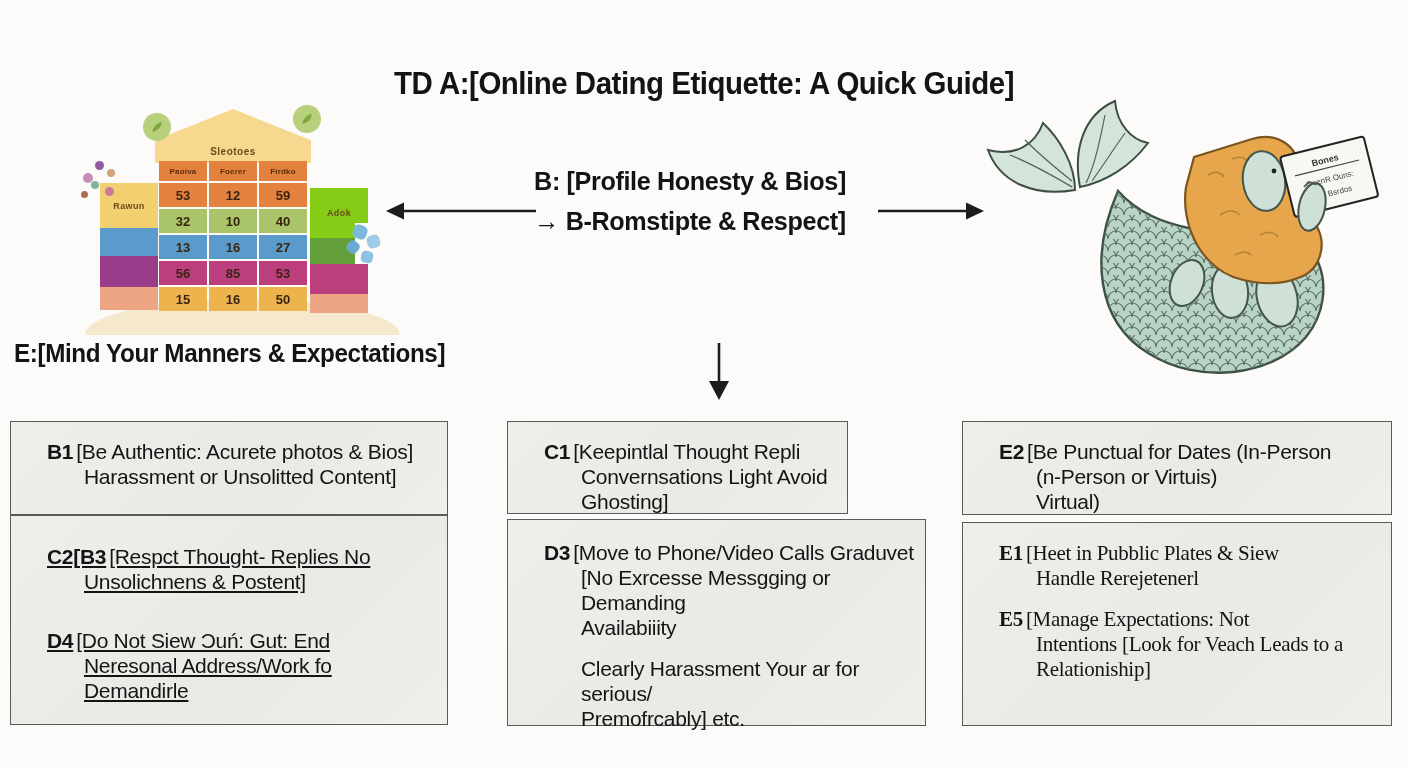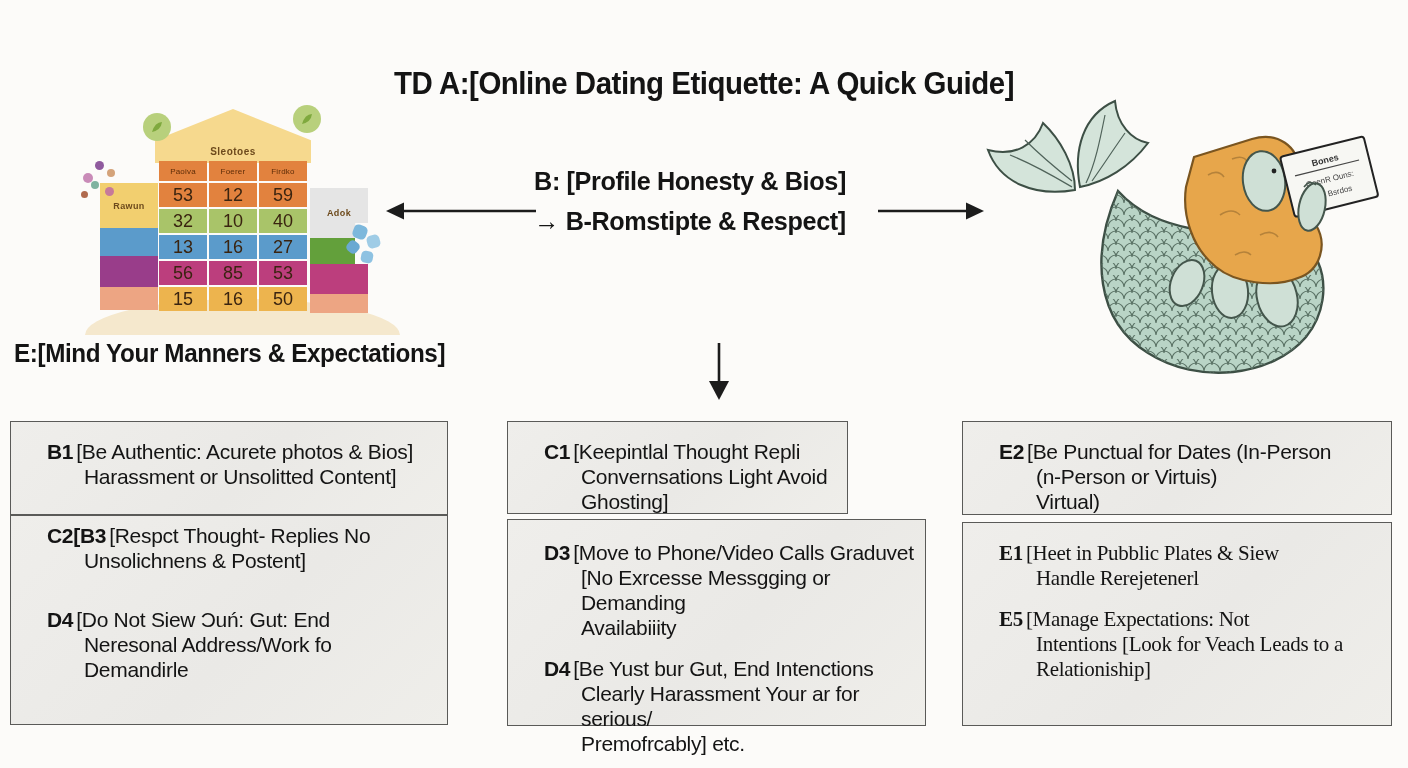--- a/index.html
+++ b/index.html
@@ -42,23 +42,23 @@
   .sand{position:absolute;left:0;top:196px;width:315px;height:36px;
     background:#f5e8cd;border-radius:100% 100% 0 0/200% 200% 0 0;}
   .roof{position:absolute;left:70px;top:6px;width:156px;height:54px;background:#f6d98e;
     clip-path:polygon(0 100%,0 58%,50% 0,100% 58%,100% 100%);
     display:flex;align-items:flex-end;justify-content:center;}
   .roof span{font-size:10px;font-weight:700;color:#6d4a1c;margin-bottom:6px;letter-spacing:.5px;}
   .hgrid{position:absolute;left:74px;top:58px;width:148px;height:150px;
     display:grid;grid-template-columns:1fr 1fr 1fr;
     grid-template-rows:20px 24px 24px 24px 24px 24px;gap:2px;}
   .hgrid .cell{display:flex;align-items:center;justify-content:center;
-    font-weight:400;color:#3a2410;}
+    font-weight:700;color:#3a2410;}
   .cell.hd{font-size:8px;color:#5e2d08;letter-spacing:.2px;}
-  .cell.num{font-size:18px;}
+  .cell.num{font-size:13px;}
   .bg-or{background:#e2823e;} .bg-gr{background:#a9c469;} .bg-bl{background:#5b9bcb;}
   .bg-mg{background:#bc3e7d;} .bg-am{background:#edb44e;}
   .tower{position:absolute;width:58px;}
   .tower .blk{width:100%;display:flex;align-items:center;justify-content:center;}
   .tower-left{left:15px;top:80px;}
   .tower-right{left:225px;top:85px;}
   .blk-label{font-size:9px;font-weight:700;color:#6d4a1c;letter-spacing:.4px;}
   .leaf-badge{position:absolute;width:28px;height:28px;border-radius:50%;
     background:#b8d07c;display:flex;align-items:center;justify-content:center;}
   .dot{position:absolute;border-radius:50%;}
@@ -130,21 +130,21 @@
       <div class="cell num bg-mg">56</div>
       <div class="cell num bg-mg">85</div>
       <div class="cell num bg-mg">53</div>
 
       <div class="cell num bg-am">15</div>
       <div class="cell num bg-am">16</div>
       <div class="cell num bg-am">50</div>
     </div>
 
     <div class="tower tower-right">
-      <div class="blk" style="height:50px;background:#e5e5e5;clip-path:polygon(0 0,100% 0,100% 70%,78% 70%,78% 100%,0 100%);">
+      <div class="blk" style="height:50px;background:#84cc16;clip-path:polygon(0 0,100% 0,100% 70%,78% 70%,78% 100%,0 100%);">
         <span class="blk-label">Adok</span>
       </div>
       <div class="blk" style="height:26px;background:#63a03b;width:78%;"></div>
       <div class="blk" style="height:30px;background:#bc3e7d;"></div>
       <div class="blk" style="height:19px;background:#eda583;"></div>
     </div>
 
     <div class="leaf-badge" style="left:58px;top:10px;">
       <svg width="16" height="16" viewBox="0 0 16 16">
           <path d="M3 13 Q6 3 13 3 Q12 11 3 13" fill="#7fa93e"></path>
@@ -230,21 +230,21 @@
 
   <div class="panel" style="left:10px;top:402px;width:438px;height:94px;">
     <div class="panel-inner">
       <div class="item">
         <div class="l1"><span class="pre">B1</span><span>[Be Authentic: Acurete photos &amp; Bios]</span></div>
         <div class="cont">Harassment or Unsolitted Content]</div>
       </div>
     </div>
   </div>
   <div class="panel" style="left:10px;top:496px;width:438px;height:210px;">
-    <div class="panel-inner" style="padding-top:7px;">
+    <div class="panel-inner" style="padding-top:28px;text-decoration:underline;">
       <div class="item">
         <div class="l1"><span class="pre">C2[B3</span><span>[Respct Thought- Replies No</span></div>
         <div class="cont">Unsolichnens &amp; Postent]</div>
       </div>
       <div class="item">
         <div class="l1"><span class="pre">D4</span><span>[Do Not Siew Ɔuń: Gut: End</span></div>
         <div class="cont">Neresonal Address/Work fo Demandirle</div>
       </div>
     </div>
   </div>
@@ -258,21 +258,20 @@
     </div>
   </div>
   <div class="panel" style="left:507px;top:500px;width:419px;height:207px;">
     <div class="panel-inner" style="padding-top:20px;">
       <div class="item">
         <div class="l1"><span class="pre">D3</span><span>[Move to Phone/Video Calls Graduvet</span></div>
         <div class="cont">[No Exrcesse Messgging or Demanding</div>
         <div class="cont">Availabiiity</div>
       </div>
       <div class="item" style="margin-top:16px;">
-        <div class="l1"><span class="pre">D4</span><span>[Be Yust bur Gut, End Intenctions</span></div>
         <div class="cont">Clearly Harassment Your ar for serious/</div>
         <div class="cont">Premofrcably] etc.</div>
       </div>
     </div>
   </div>
 
   <div class="panel" style="left:962px;top:402px;width:430px;height:94px;">
     <div class="panel-inner">
       <div class="item">
         <div class="l1"><span class="pre">E2</span><span>[Be Punctual for Dates (In-Person</span></div>

